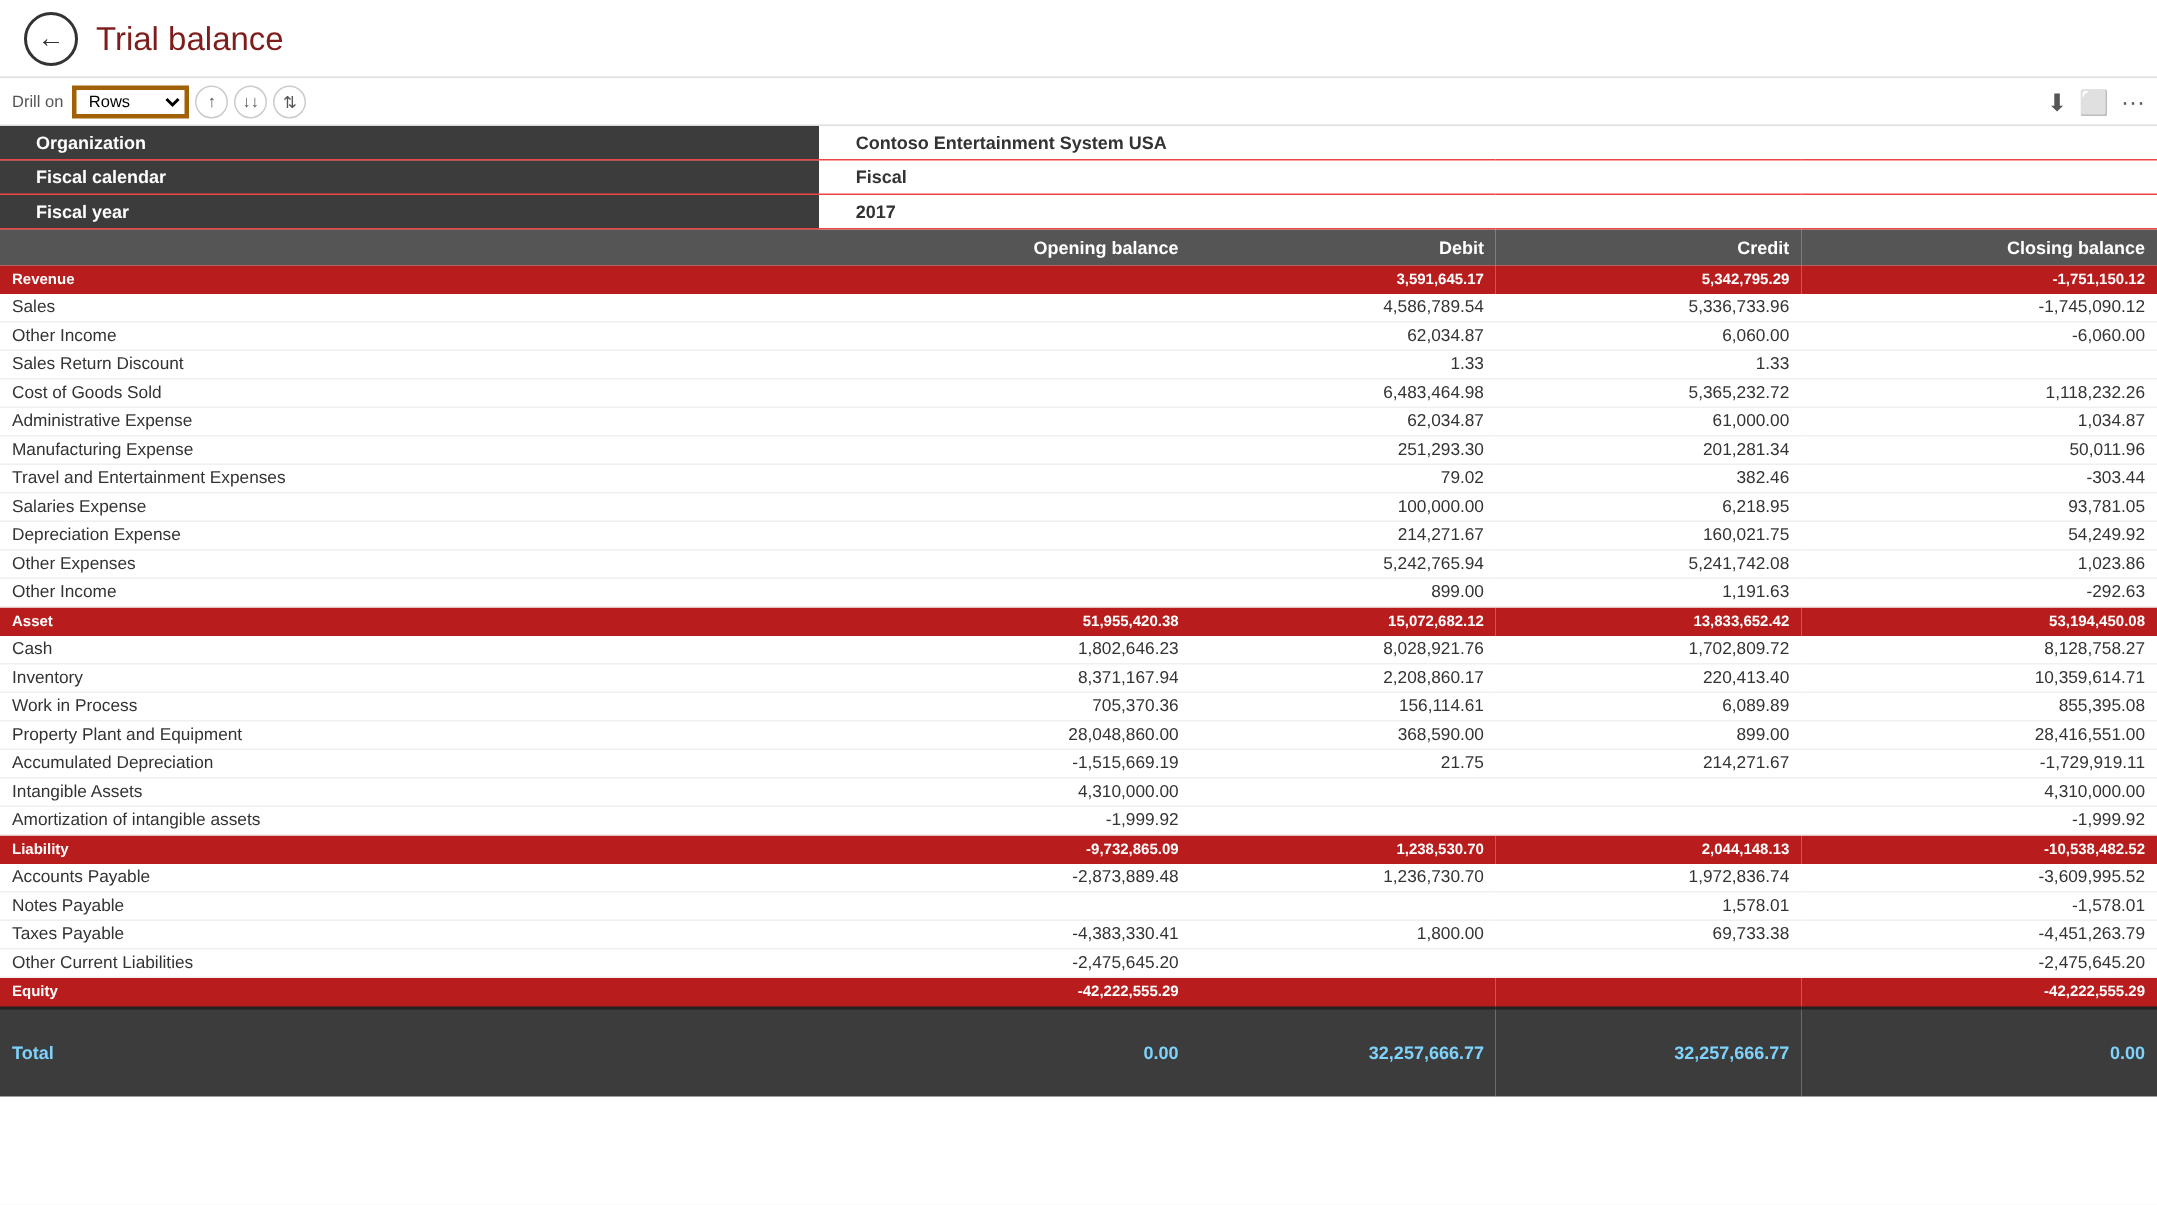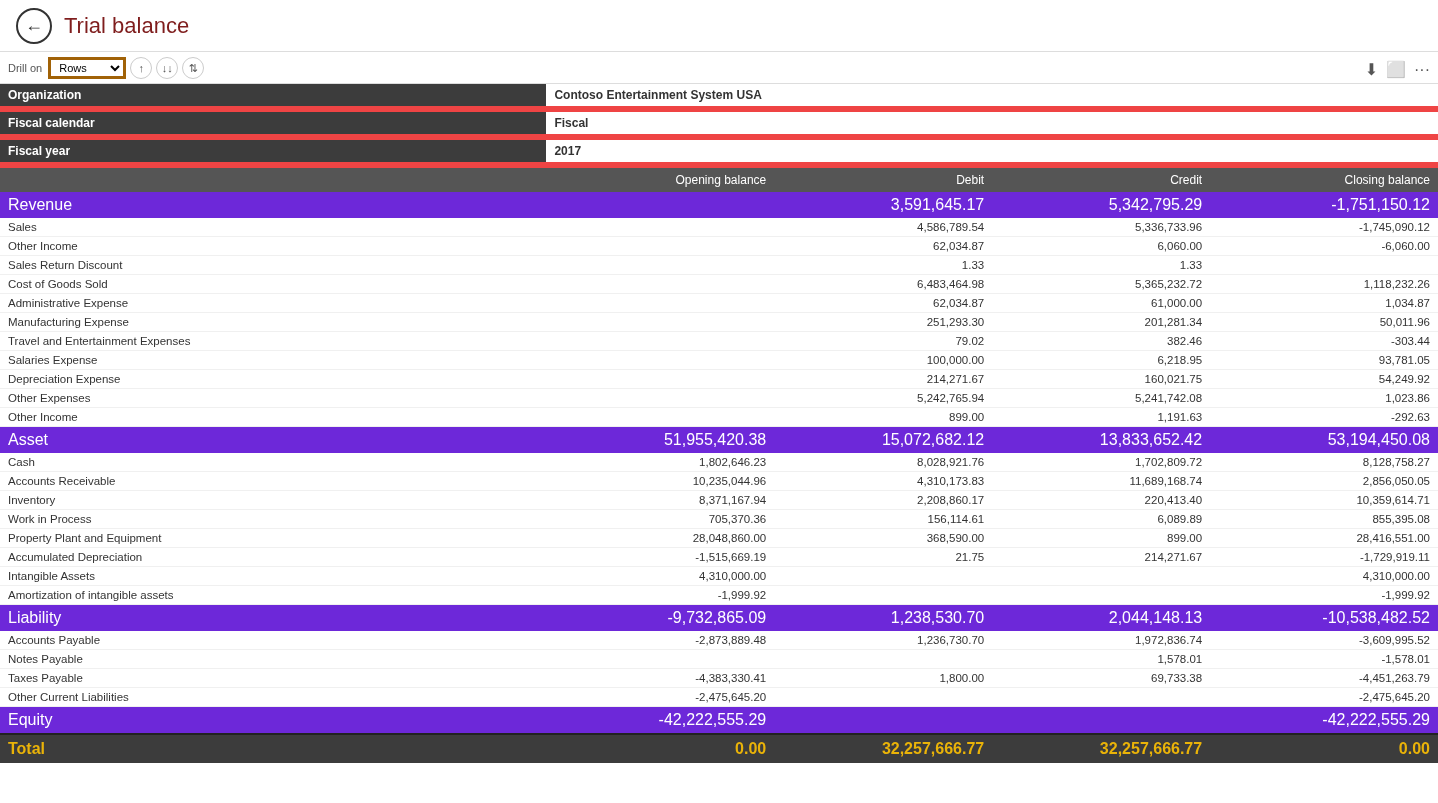--- a/index.html
+++ b/index.html
@@ -83,57 +83,57 @@
       background: #fff;
     }
 
     table {
       width: 100%;
       border-collapse: collapse;
     }
 
     
     .info-row td {
-      padding: 4px 8px;
-      border-bottom: 6px solid #ef4444;
+      padding: 4px 24px;
+      border-bottom: 1px solid #ef4444;
     }
     .info-row .label-cell {
       background: #3c3c3c;
       color: #fff;
       font-weight: 600;
       width: 38%;
       font-size: 12px;
     }
     .info-row .value-cell {
       background: #fff;
       font-weight: 600;
       font-size: 12px;
     }
 
     
     .col-header-row th {
       background: #555;
       color: #fff;
-      font-weight: 400;
+      font-weight: 700;
       font-size: 12px;
       padding: 5px 8px;
       text-align: right;
       border: none;
     }
     .col-header-row th.name-col {
       text-align: left;
       width: 38%;
     }
 
     
     .cat-row td {
-      background: #6d28d9;
+      background: #b91c1c;
       color: #fff;
-      font-weight: 400;
-      font-size: 16px;
+      font-weight: 700;
+      font-size: 10px;
       padding: 4px 8px;
       text-align: right;
     }
     .cat-row td.name-col {
       text-align: left;
     }
 
     
     .data-row td {
       padding: 3px 8px;
@@ -142,24 +142,24 @@
       border-bottom: 1px solid #f0f0f0;
       background: #fff;
     }
     .data-row td.name-col {
       text-align: left;
     }
 
     
     .total-row td {
       background: #3c3c3c;
-      color: #eab308;
+      color: #7dd3fc;
       font-weight: 700;
-      font-size: 16px;
-      padding: 5px 8px;
+      font-size: 12px;
+      padding: 22px 8px;
       text-align: right;
       border-top: 2px solid #222;
     }
     .total-row td.name-col {
       text-align: left;
     }
   </style>
 </head>
 <body>
 
@@ -311,27 +311,20 @@
         <td>53,194,450.08</td>
       </tr>
       <tr class="data-row">
         <td class="name-col">Cash</td>
         <td>1,802,646.23</td>
         <td>8,028,921.76</td>
         <td>1,702,809.72</td>
         <td>8,128,758.27</td>
       </tr>
       <tr class="data-row">
-        <td class="name-col">Accounts Receivable</td>
-        <td>10,235,044.96</td>
-        <td>4,310,173.83</td>
-        <td>11,689,168.74</td>
-        <td>2,856,050.05</td>
-      </tr>
-      <tr class="data-row">
         <td class="name-col">Inventory</td>
         <td>8,371,167.94</td>
         <td>2,208,860.17</td>
         <td>220,413.40</td>
         <td>10,359,614.71</td>
       </tr>
       <tr class="data-row">
         <td class="name-col">Work in Process</td>
         <td>705,370.36</td>
         <td>156,114.61</td>

